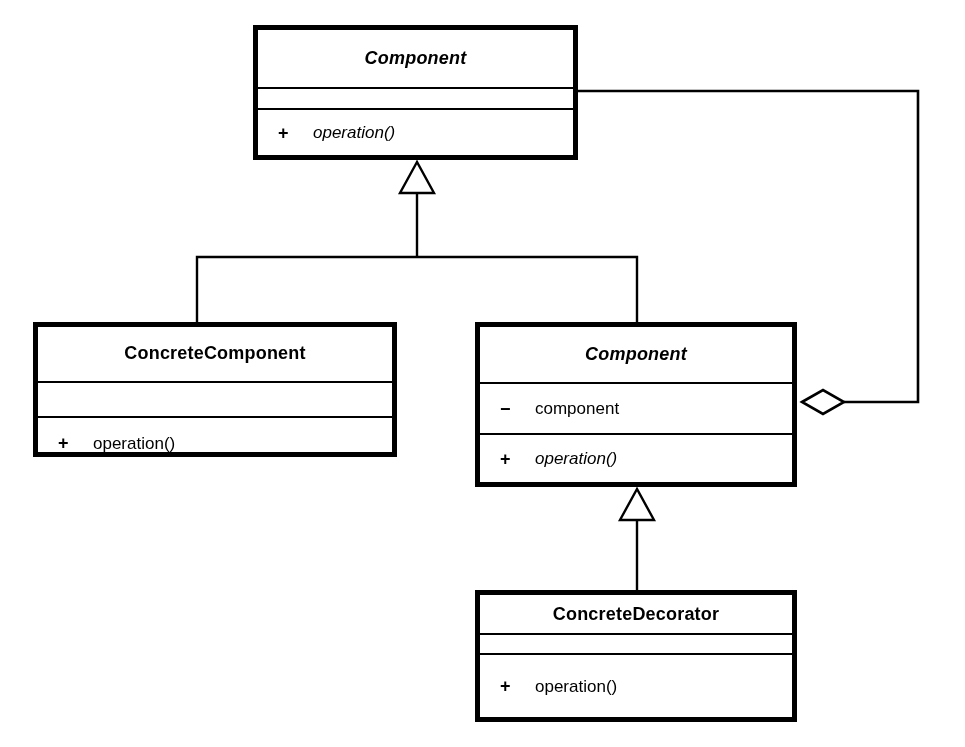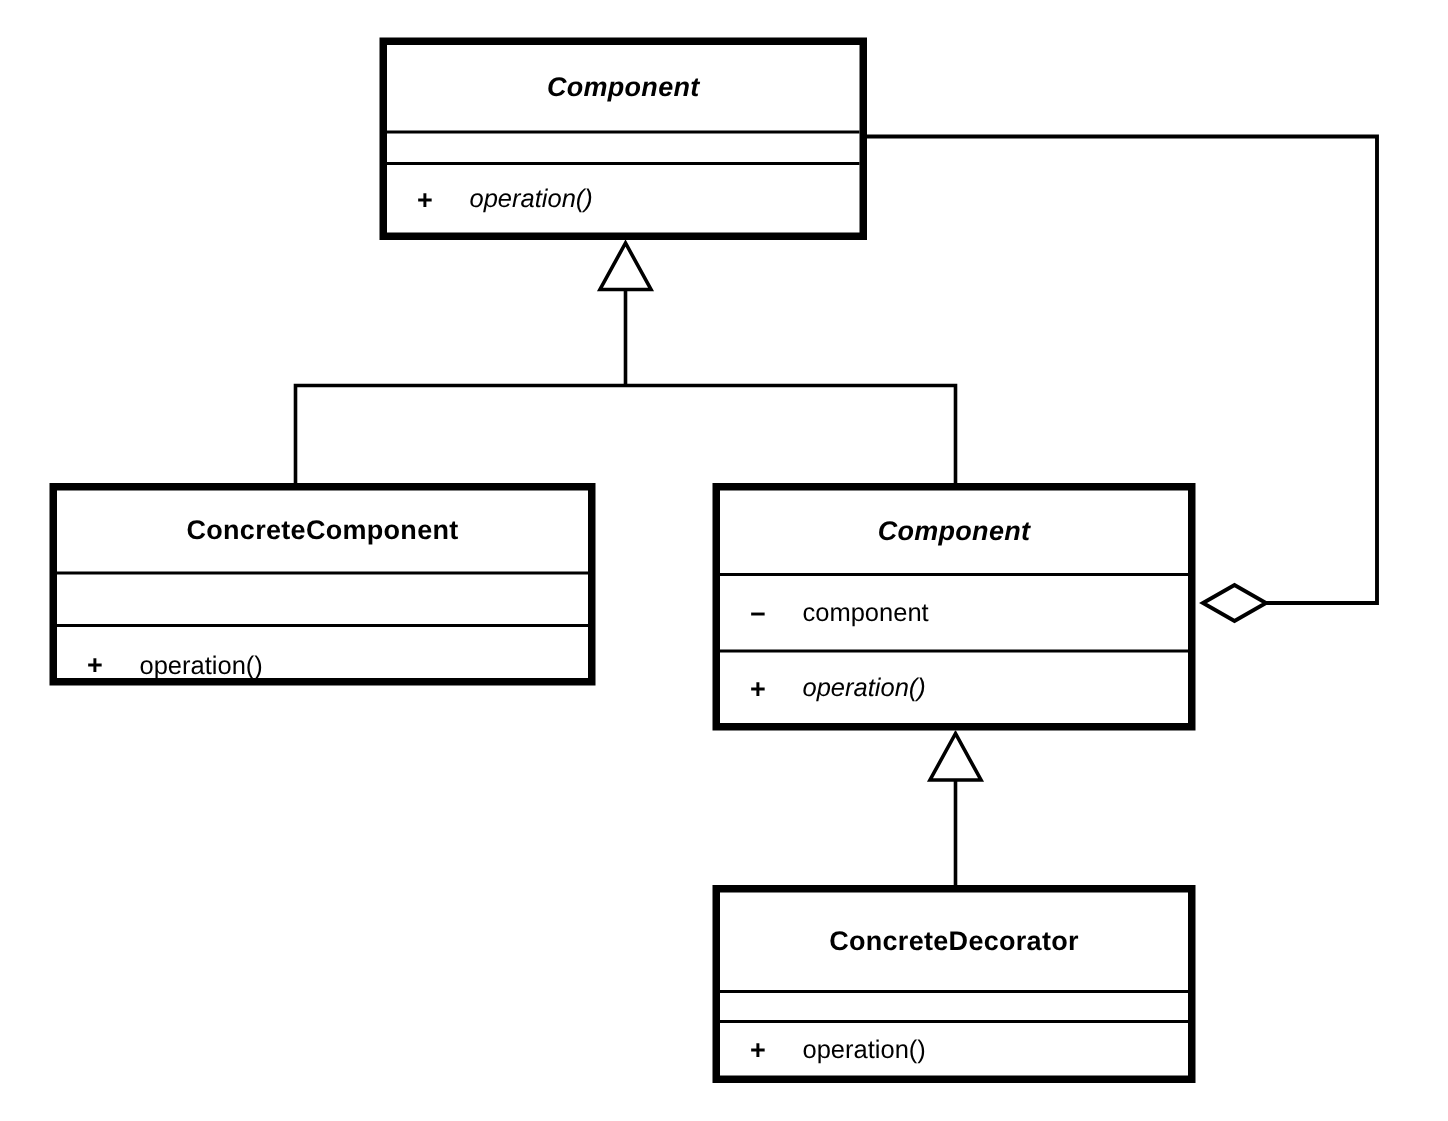--- a/index.html
+++ b/index.html
@@ -76,21 +76,21 @@
 
   .c-concrete-component { left: 33px; top: 322px; width: 364px; height: 135px; gap: 16px; }
   .c-concrete-component .title { height: 57px; }
   .c-concrete-component .attrs { height: 20px; }
 
   .c-decorator { left: 475px; top: 322px; width: 322px; height: 165px; }
   .c-decorator .title { height: 57px; }
   .c-decorator .attrs { height: 51px; }
 
   .c-concrete-decorator { left: 475px; top: 590px; width: 322px; height: 132px; }
-  .c-concrete-decorator .title { height: 67px; }
+  .c-concrete-decorator .title { height: 40px; }
   .c-concrete-decorator .attrs { height: 20px; }
 </style>
 </head>
 <body>
 
 <div class="canvas">
 
   <svg class="connectors" viewBox="0 0 965 747" xmlns="http://www.w3.org/2000/svg">
 
     <polyline points="578,91 918,91 918,402 844,402" fill="none" stroke="#000000" stroke-width="2.6"></polyline>

